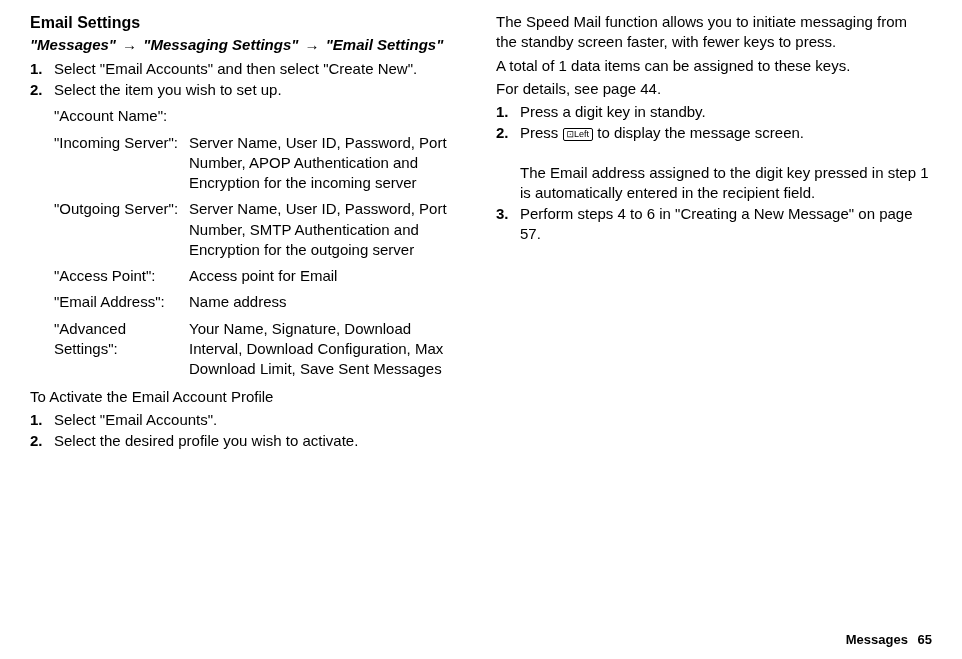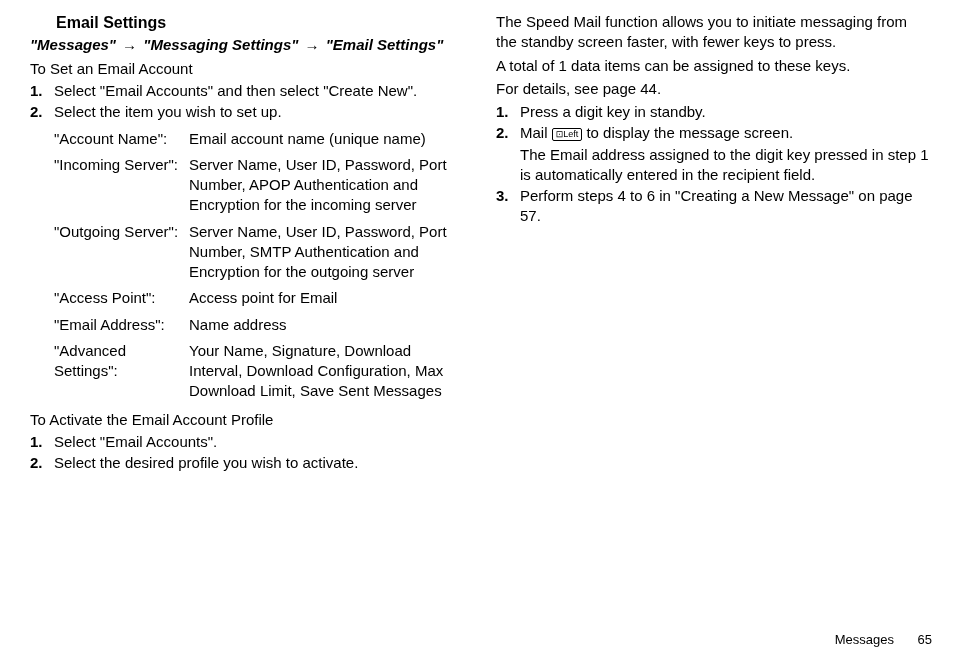--- a/index.html
+++ b/index.html
@@ -21,21 +21,20 @@
       display: flex;
       gap: 30px;
     }
     .col {
       flex: 1;
     }
     h2.section-title {
       font-weight: bold;
       font-size: 16px;
       margin-bottom: 1px;
-      margin-left: 26px;
     }
     .breadcrumb {
       font-style: italic;
       font-weight: bold;
       font-size: 15px;
       margin-bottom: 4px;
     }
     .arrow {
       font-style: normal;
       font-weight: normal;
@@ -108,65 +107,63 @@
     }
     .key-solid::after {
       content: "";
       display: inline-block;
       width: 7px;
       height: 5px;
       background: #000;
       vertical-align: 1px;
     }
     .sub-content {
-      margin-top: 1px;
+      margin-top: 19px;
     }
     .footer {
       position: absolute;
       bottom: 10px;
       right: 30px;
       font-size: 13px;
     }
     .footer-label {
-      font-weight: normal;
+      font-weight: bold;
     }
     .footer-page {
-      font-weight: normal;
-      margin-left: 20px;
+      font-weight: bold;
+      margin-left: 6px;
     }
   </style>
 </head>
 <body>
 
 <div class="columns">
 
   <div class="col">
     <h2 class="section-title">Email Settings</h2>
     <div class="breadcrumb">
       <span>"Messages"</span>
       <span class="arrow">→</span>
       <span>"Messaging Settings"</span>
       <span class="arrow">→</span>
       <span>"Email Settings"</span>
     </div>
-    <div class="subheading">To Set an Email Account</div>
     <ol class="steps">
       <li>
         <span class="num">1.</span>
         <span class="content">Select "Email Accounts" and then select "Create New".</span>
       </li>
       <li>
         <span class="num">2.</span>
         <span class="content">Select the item you wish to set up.</span>
       </li>
     </ol>
     <div class="defs">
       <div class="def-row">
         <div class="def-term">"Account Name":</div>
-        <div class="def-desc">Email account name (unique name)</div>
       </div>
       <div class="def-row">
         <div class="def-term">"Incoming Server":</div>
         <div class="def-desc">Server Name, User ID, Password, Port Number, APOP Authentication and Encryption for the incoming server</div>
       </div>
       <div class="def-row">
         <div class="def-term">"Outgoing Server":</div>
         <div class="def-desc">Server Name, User ID, Password, Port Number, SMTP Authentication and Encryption for the outgoing server</div>
       </div>
       <div class="def-row">
@@ -200,21 +197,21 @@
     <div class="para">A total of 1 data items can be assigned to these keys.</div>
     <div class="para">For details, see page 44.</div>
     <ol class="steps">
       <li>
         <span class="num">1.</span>
         <span class="content">Press a digit key in standby.</span>
       </li>
       <li>
         <span class="num">2.</span>
         <span class="content">
-          <span>Mail </span><span class="key key-wide">⊡<span>Left</span></span><span> to display the message screen.</span>
+          <span>Press </span><span class="key key-wide">⊡<span>Left</span></span><span> to display the message screen.</span>
           <div class="sub-content">The Email address assigned to the digit key pressed in step 1 is automatically entered in the recipient field.</div>
         </span>
       </li>
       <li>
         <span class="num">3.</span>
         <span class="content">Perform steps 4 to 6 in "Creating a New Message" on page 57.</span>
       </li>
     </ol>
   </div>
 </div>

